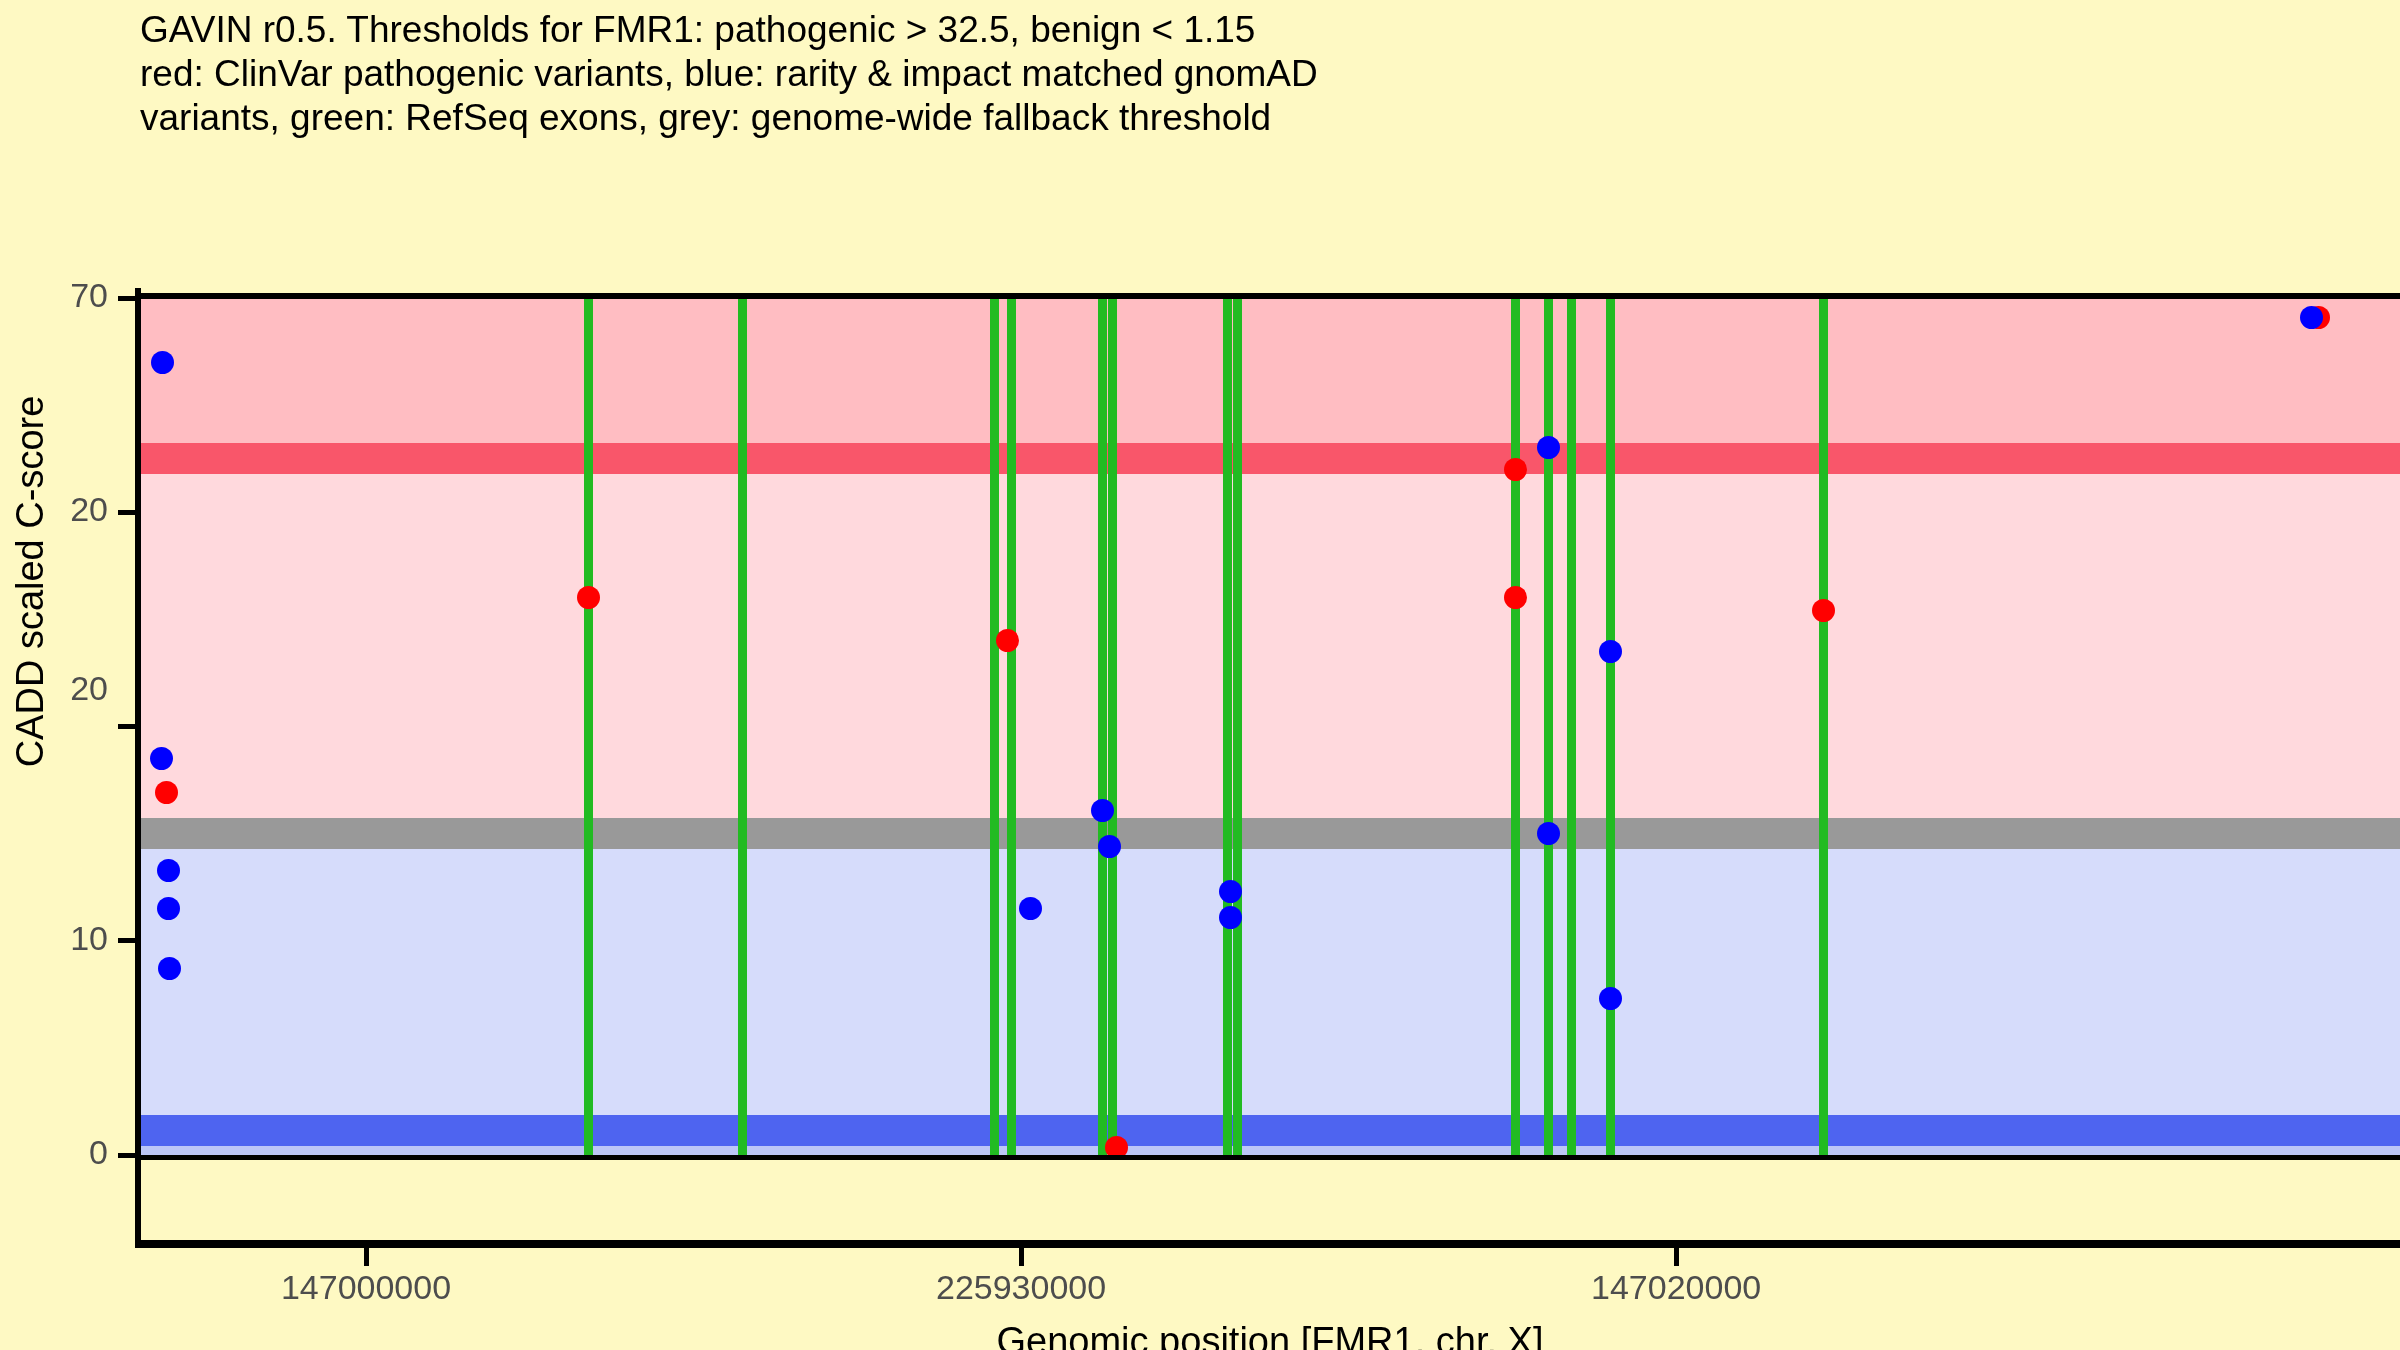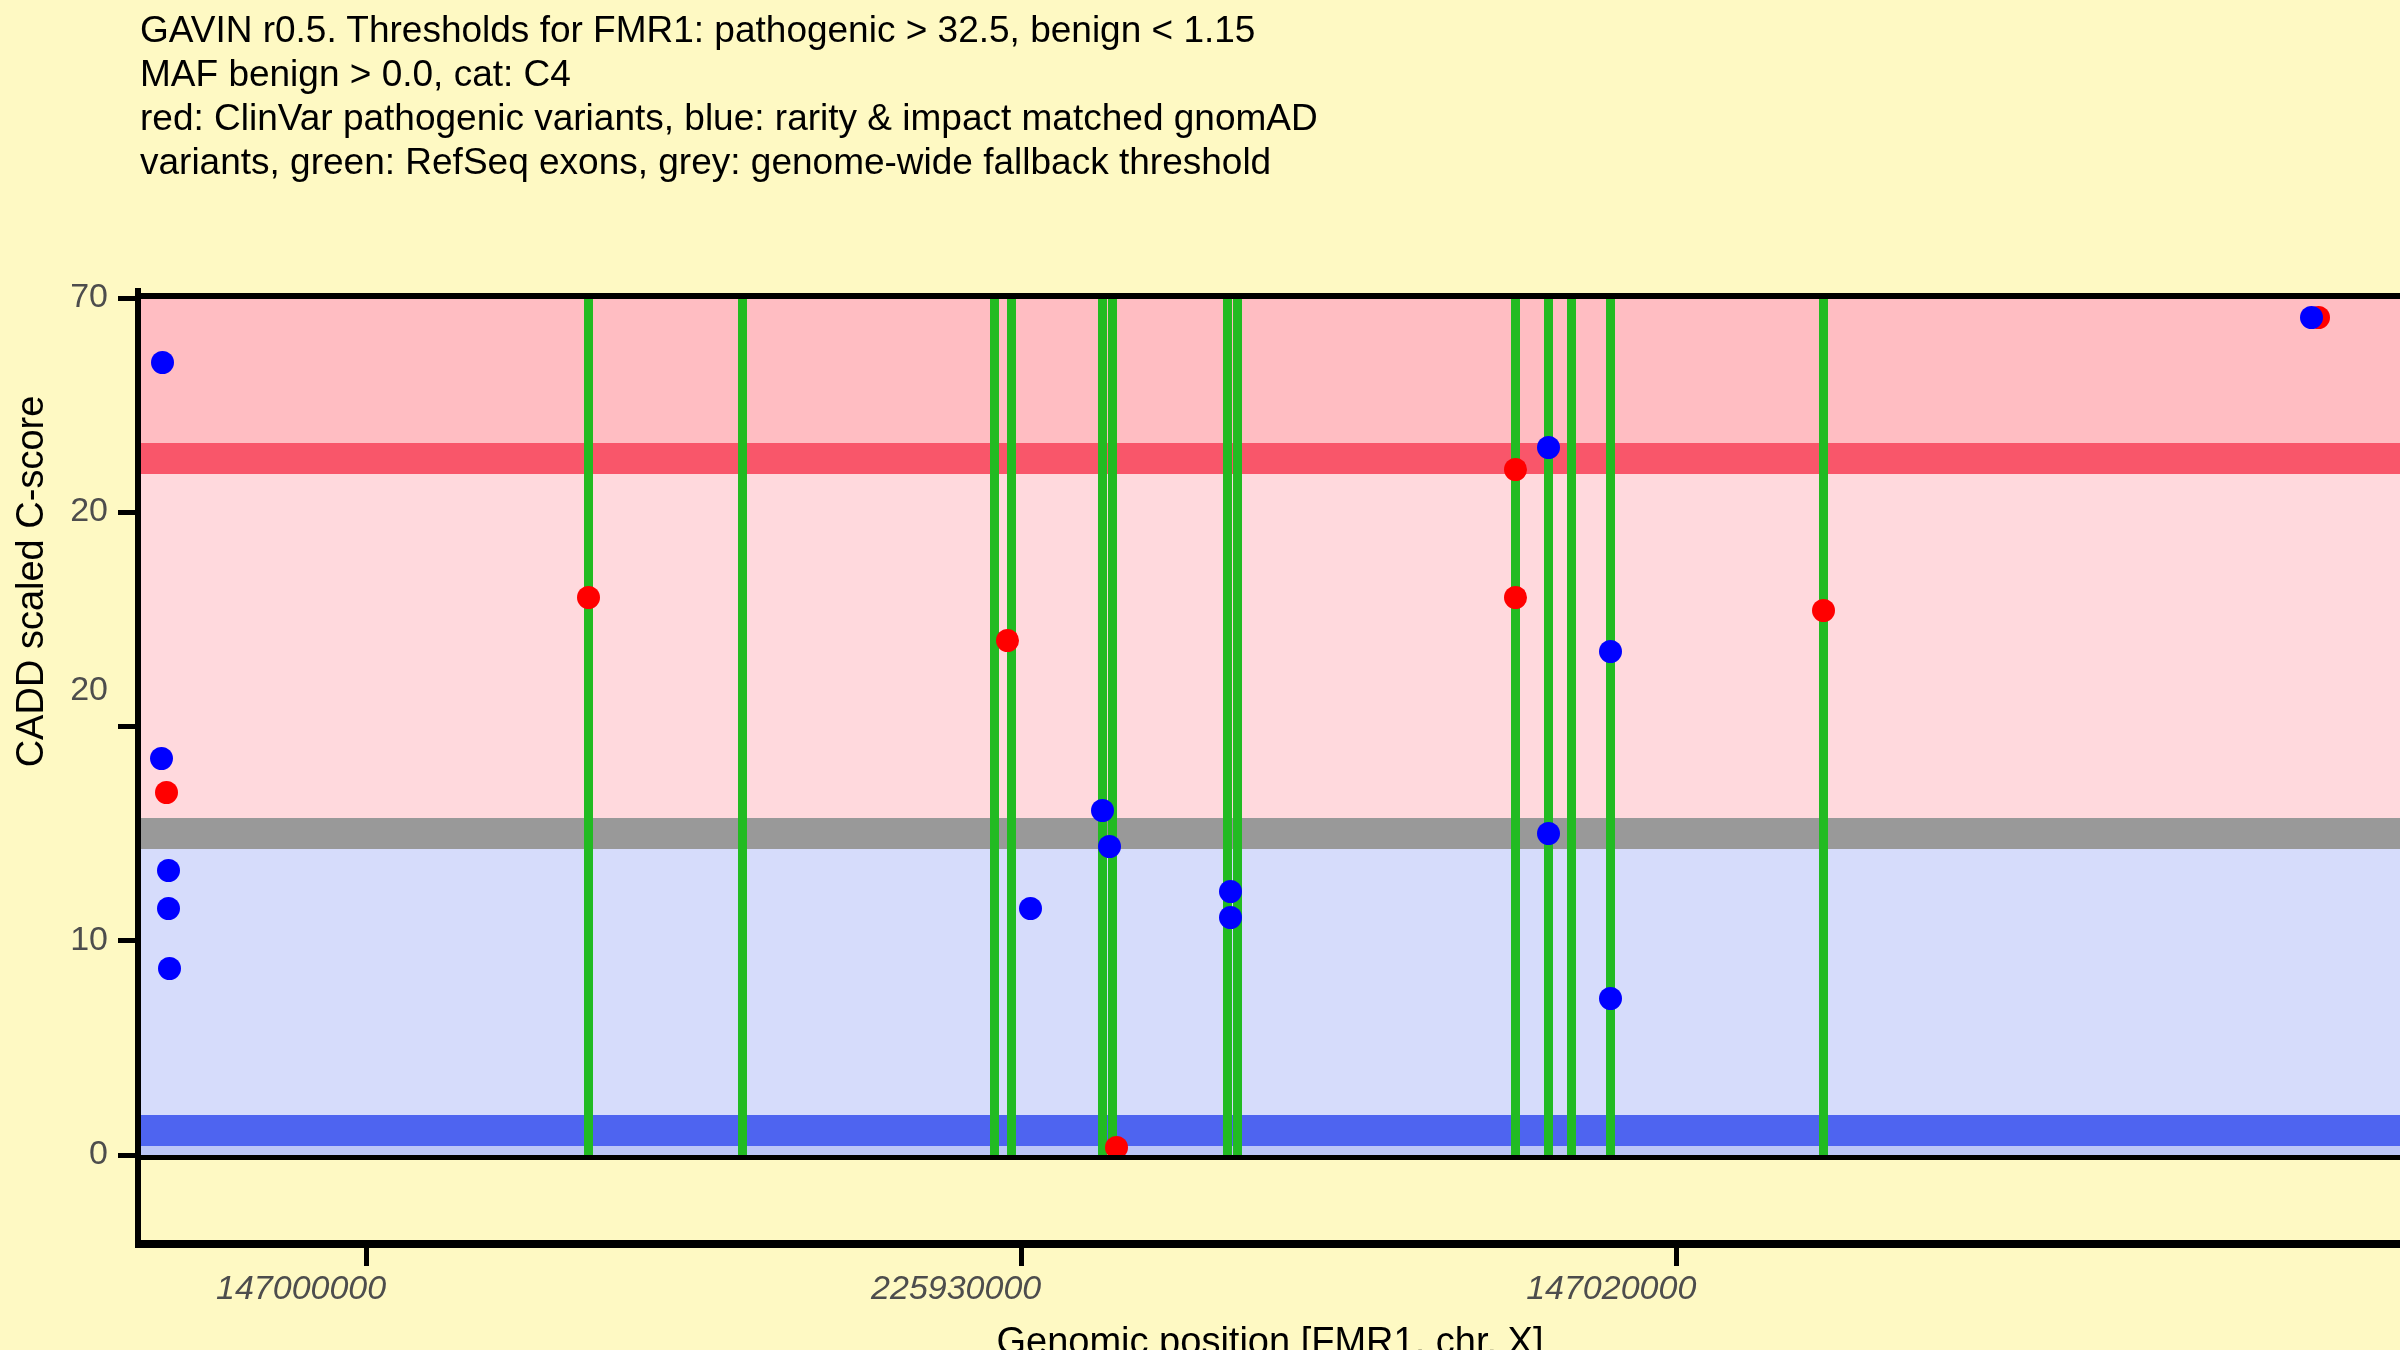--- a/index.html
+++ b/index.html
@@ -18,40 +18,39 @@
   
   #axis-top{position:absolute;left:140px;top:293px;width:2260px;height:6px;background:#000;}
   #axis-left{position:absolute;left:135px;top:288px;width:6px;height:882px;background:#000;}
   #axis-bottom-inner{position:absolute;left:140px;top:1155px;width:2260px;height:5px;background:#000;}
   #axis-bottom-outer{position:absolute;left:135px;top:1240px;width:2265px;height:8px;background:#000;}
   #axis-right-stub{position:absolute;left:135px;top:1160px;width:6px;height:84px;background:#000;}
 
   .ytick-mark{position:absolute;width:22px;height:5px;background:#000;left:118px;}
   .ytick-label{position:absolute;font-size:34px;color:#4d4d4d;text-align:right;width:100px;left:8px;}
   .xtick-mark{position:absolute;width:5px;height:18px;background:#000;top:1248px;}
-  .xtick-label{position:absolute;font-size:34px;color:#4d4d4d;width:300px;top:1268px;font-style:italic;}
+  .xtick-label{position:absolute;font-size:34px;color:#4d4d4d;text-align:center;width:300px;top:1268px;}
 
   #ylab{position:absolute;left:-320px;top:560px;width:700px;text-align:center;
         font-size:38px;color:#000;transform:rotate(-90deg);transform-origin:center center;}
   #xlab{position:absolute;left:140px;top:1320px;width:2260px;text-align:center;
         font-size:38px;color:#000;}
 
   .exon{position:absolute;top:0;height:857px;background:#22bb22;width:9px;}
   .pt{position:absolute;width:23px;height:23px;border-radius:50%;margin-left:-11.5px;margin-top:-11.5px;}
   .pt.red{background:#ff0000;}
   .pt.blue{background:#0000ff;}
 </style>
 </head>
 <body>
 
 <div id="root">
 
   <div id="title">
     <div class="tline">GAVIN r0.5. Thresholds for FMR1: pathogenic &gt; 32.5, benign &lt; 1.15</div>
-    <div class="tline">MAF benign &gt; 0.0, cat: C4</div>
     <div class="tline">red: ClinVar pathogenic variants, blue: rarity &amp; impact matched gnomAD</div>
     <div class="tline">variants, green: RefSeq exons, grey: genome-wide fallback threshold</div>
   </div>
 
   <div id="panel">
     <div id="bands">
         <div class="band" style="top: 0px; height: 145.261px; background: rgb(255, 189, 194);"></div>
         <div class="band" style="top: 145.261px; height: 30.852px; background: rgb(249, 86, 106);"></div>
         <div class="band" style="top: 176.113px; height: 344.086px; background: rgb(255, 217, 221);"></div>
         <div class="band" style="top: 520.199px; height: 30.852px; background: rgb(153, 153, 153);"></div>

